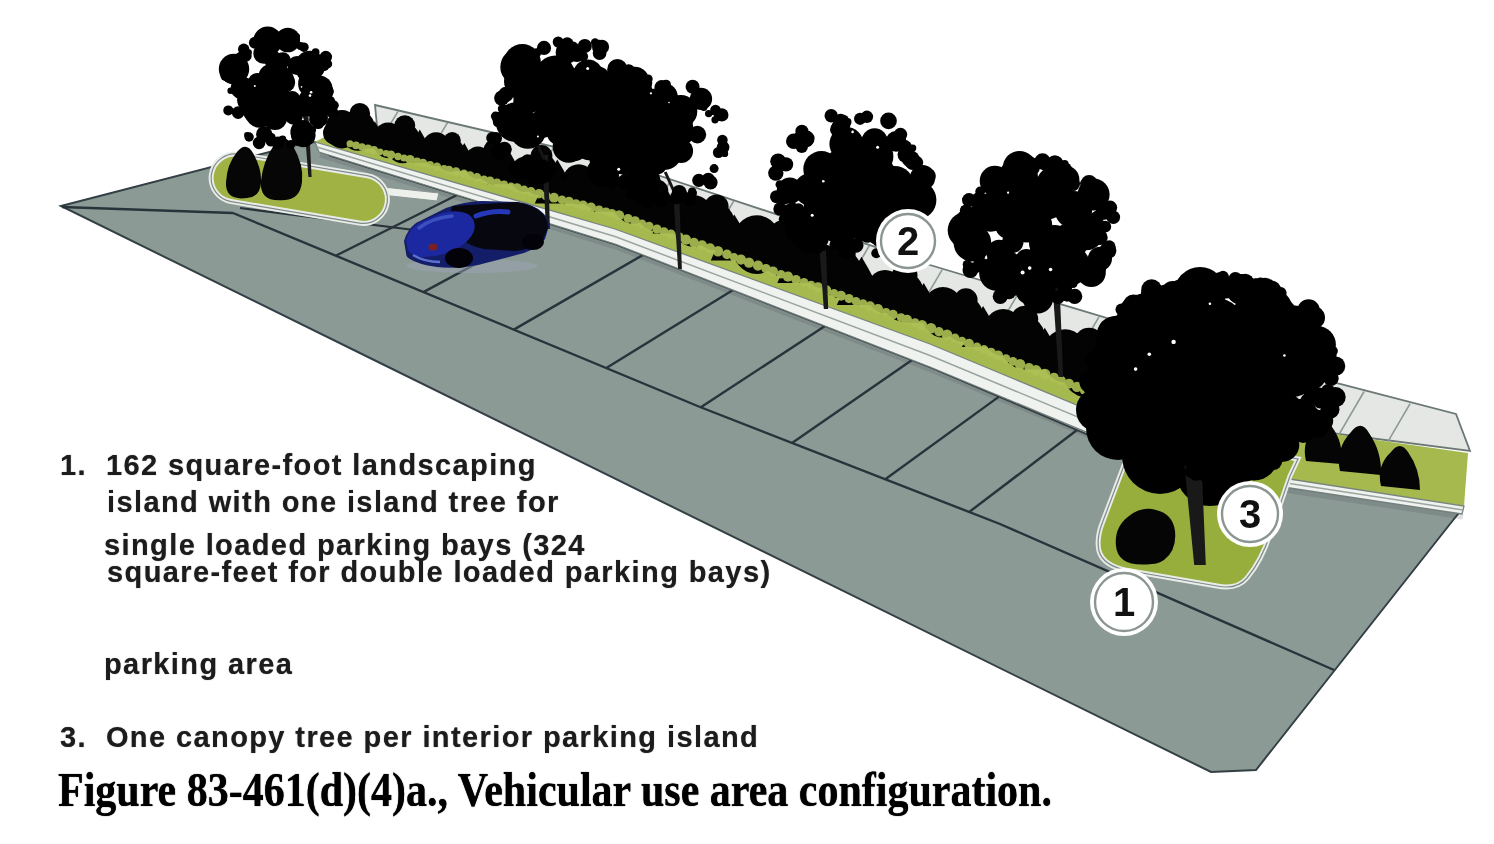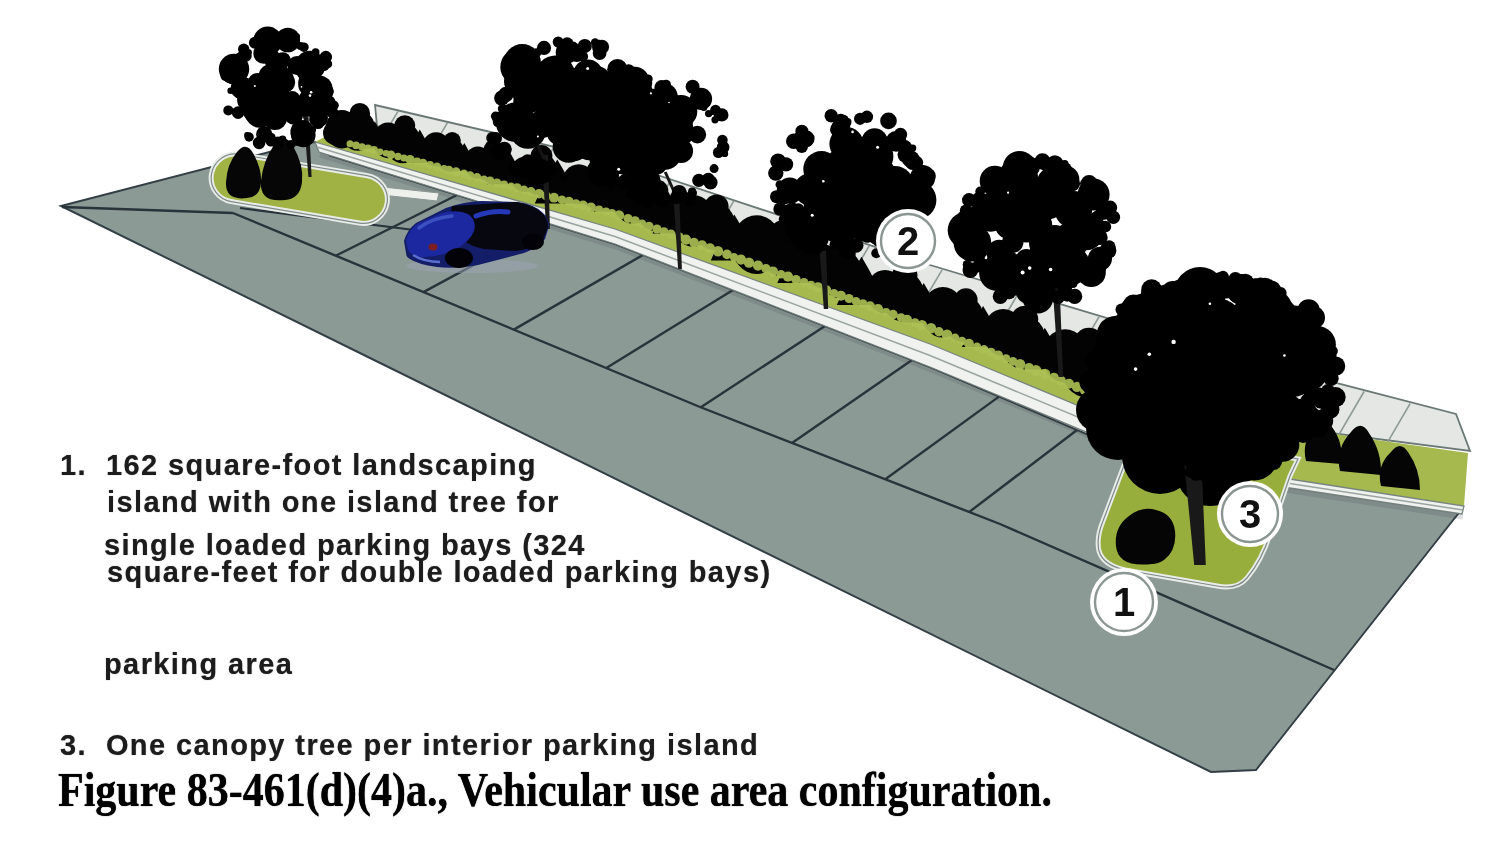--- a/index.html
+++ b/index.html
@@ -1458,16 +1458,16 @@
 
 <div class="item" style="left:107px; top:486px;">island with one island tree for</div>
 
 <div class="item" style="left:104px; top:520px;margin-top:9px;">single loaded parking bays (324</div>
 
 <div class="item" style="left:107px; top:556px;text-align:right;">square-feet for double loaded parking bays)</div>
 
 
 <div class="item" style="left:104px; top:648px;">parking area</div>
 
-<div class="item" style="left:60px; top:721px;margin-top:8px;">3.&nbsp;&nbsp;One canopy tree per interior parking island</div>
+<div class="item" style="left:60px; top:721px;">3.&nbsp;&nbsp;One canopy tree per interior parking island</div>
 
 <div class="cap" style="left:58px; top:762px;">Figure 83-461(d)(4)a., Vehicular use area configuration.</div>
 </div>
 
 </body></html>

